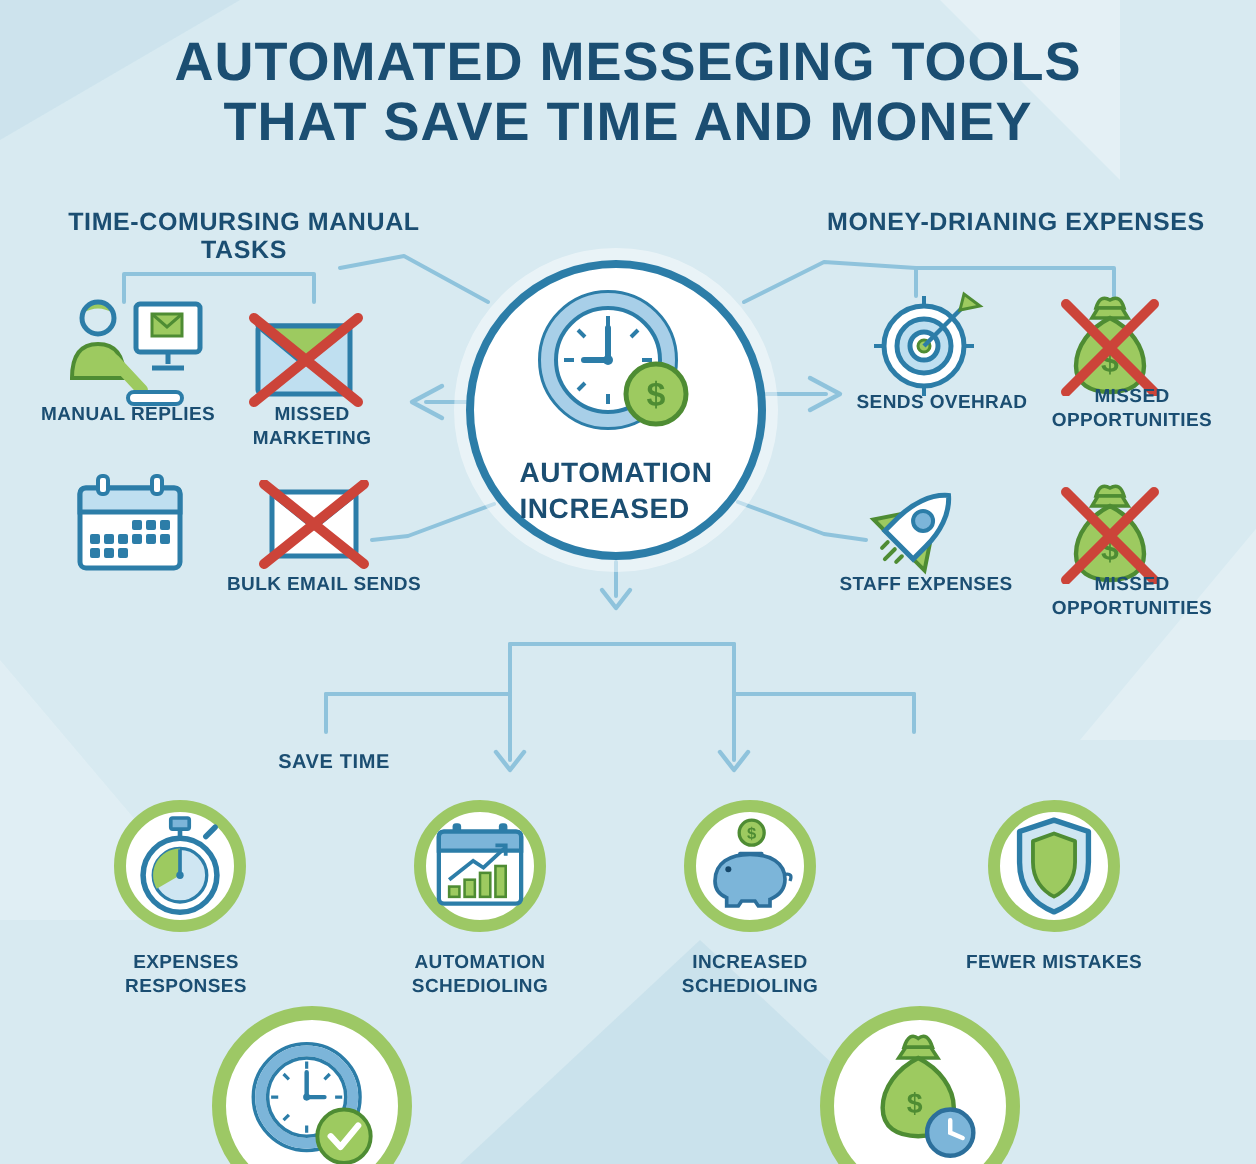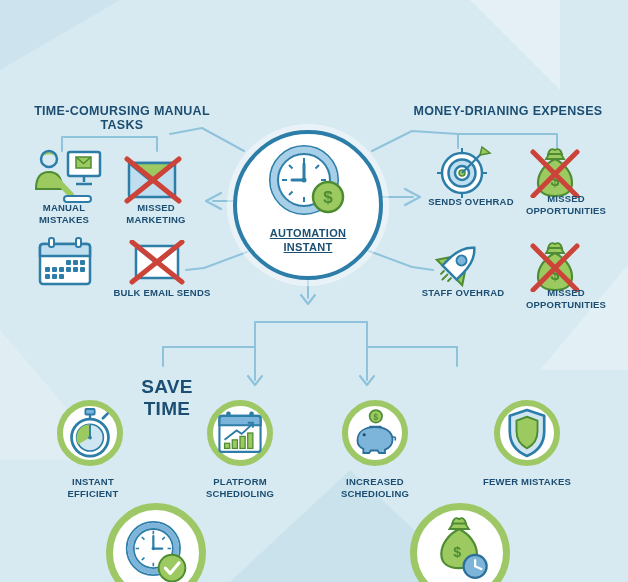--- a/index.html
+++ b/index.html
@@ -22,33 +22,33 @@
 
   .sec-header{position:absolute;font-weight:bold;font-size:12.5px;letter-spacing:.3px;text-align:center;color:#1b4e72;}
   .icon{position:absolute;}
   .label{position:absolute;font-weight:bold;font-size:9.5px;line-height:1.3;letter-spacing:.2px;text-align:center;color:#1b4e72;}
 
   .hub{
     position:absolute;left:233px;top:130px;width:142px;height:142px;border-radius:50%;
     background:#ffffff;border:4px solid #2c7da8;box-shadow:0 0 0 6px rgba(255,255,255,.45);
     display:flex;flex-direction:column;align-items:center;
   }
-  .hub .hub-text{font-weight:bold;font-size:11px;line-height:1.3;letter-spacing:.3px;text-align:center;margin-top:-2px;text-decoration:underline;}
+  .hub .hub-text{font-weight:bold;font-size:14px;line-height:1.3;letter-spacing:.3px;margin-top:-2px;}
 
   .ring{
     position:absolute;width:54px;height:54px;border-radius:50%;
     background:#ffffff;border:6px solid #9dc865;
     display:flex;align-items:center;justify-content:center;
   }
   .ring-big{
     position:absolute;width:86px;height:86px;border-radius:50%;
     background:#ffffff;border:7px solid #9dc865;
     display:flex;align-items:center;justify-content:center;
   }
-  .save-header{position:absolute;font-weight:bold;font-size:19px;letter-spacing:.3px;text-align:center;color:#1b4e72;}
+  .save-header{position:absolute;font-weight:bold;font-size:10px;letter-spacing:.3px;text-align:center;color:#1b4e72;}
 </style>
 </head>
 <body>
 
 <div class="canvas">
 
   <div class="deco tri5"></div>
   <div class="deco tri1"></div>
   <div class="deco tri2"></div>
   <div class="deco tri3"></div>
@@ -81,39 +81,41 @@
       <path d="M367,322 L367,380"></path>
       <path d="M360,376 L367,385 L374,376" stroke-width="2.2"></path>
       <path d="M163,347 L255,347"></path>
       <path d="M367,347 L457,347"></path>
       <path d="M163,347 L163,366"></path>
       <path d="M457,347 L457,366"></path>
     </g>
   </svg>
 
   <div class="title">
+    <div>AUTOMATED MESSEGING TOOLS</div>
+    <div>THAT SAVE TIME AND MONEY</div>
   </div>
 
   <div class="sec-header" style="left:14px;top:104px;width:216px;">TIME-COMURSING MANUAL TASKS</div>
   <div class="sec-header" style="left:400px;top:104px;width:216px;">MONEY-DRIANING EXPENSES</div>
 
   <div class="icon" style="left:30px;top:146px;">
     <svg width="76" height="60" viewBox="0 0 76 60">
       <rect x="38" y="6" width="32" height="24" rx="2" fill="#fff" stroke="#2c7da8" stroke-width="2.5"></rect>
       <rect x="46" y="11" width="15" height="11" fill="#9dca60" stroke="#4e8c33" stroke-width="1.5"></rect>
       <path d="M46,11 L53.5,17.5 L61,11" fill="none" stroke="#4e8c33" stroke-width="1.5"></path>
       <path d="M54,30 v6 M46,38 h16" fill="none" stroke="#2c7da8" stroke-width="2.5"></path>
       <path d="M11.5,10.5 a8,8 0 0 1 15,0 q-7.5,-4.5 -15,0 z" fill="#9dca60"></path>
       <circle cx="19" cy="13" r="8" fill="none" stroke="#2c7da8" stroke-width="2.5"></circle>
       <path d="M6,43 q0,-17 13,-17 q13,0 13,17 z" fill="#9dca60" stroke="#4e8c33" stroke-width="2"></path>
       <path d="M27,34 L41,49" stroke="#9dca60" stroke-width="6" stroke-linecap="round"></path>
       <rect x="34" y="50" width="27" height="6" rx="3" fill="#fff" stroke="#2c7da8" stroke-width="2"></rect>
     </svg>
   </div>
-  <div class="label" style="left:18px;top:202px;width:92px;">MANUAL MISTAKES</div>
+  <div class="label" style="left:18px;top:202px;width:92px;">MANUAL REPLIES</div>
 
   <div class="icon" style="left:122px;top:156px;">
     <svg width="62" height="50" viewBox="0 0 62 50">
       <rect x="7" y="7" width="46" height="34" rx="2" fill="#bfdff0" stroke="#2c7da8" stroke-width="2.5"></rect>
       <path d="M7,7 L30,26 L53,7 Z" fill="#9dca60" stroke="#2c7da8" stroke-width="2.5" stroke-linejoin="round"></path>
       <path d="M5,3 L57,45 M57,3 L5,45" stroke="#cc4439" stroke-width="5" stroke-linecap="round"></path>
     </svg>
   </div>
   <div class="label" style="left:108px;top:202px;width:96px;">MISSED MARKETING</div>
 
@@ -159,21 +161,21 @@
           <path d="M44,16 v5 M44,55 v5 M22,38 h5 M61,38 h5 M29,23 l3.5,3.5 M59,23 l-3.5,3.5 M29,53 l3.5,-3.5"></path>
         </g>
         <path d="M44,38 V22 M44,38 H32" stroke="#2c7da8" stroke-width="3" stroke-linecap="round"></path>
         <circle cx="44" cy="38" r="2.5" fill="#2c7da8"></circle>
         <circle cx="68" cy="55" r="15" fill="#9dca60" stroke="#4e8c33" stroke-width="2.5"></circle>
         <text x="68" y="61" font-size="17" font-weight="bold" fill="#4e8c33" text-anchor="middle" font-family="Liberation Sans, sans-serif">$</text>
       </svg>
     </div>
     <div class="hub-text">
       <div>AUTOMATION</div>
-      <div>INSTANT</div>
+      <div>INCREASED</div>
     </div>
   </div>
 
   <div class="icon" style="left:436px;top:144px;">
     <svg width="60" height="54" viewBox="0 0 60 54">
       <circle cx="26" cy="29" r="20" fill="#fff" stroke="#2c7da8" stroke-width="2.5"></circle>
       <circle cx="26" cy="29" r="13.5" fill="#bfdff0" stroke="#2c7da8" stroke-width="2.5"></circle>
       <circle cx="26" cy="29" r="7" fill="#fff" stroke="#2c7da8" stroke-width="2.5"></circle>
       <circle cx="26" cy="29" r="3" fill="#9dca60" stroke="#4e8c33" stroke-width="1.5"></circle>
       <path d="M26,4 V10 M26,48 V54 M1,29 H7 M45,29 H51" stroke="#2c7da8" stroke-width="2"></path>
@@ -198,21 +200,21 @@
     <svg width="52" height="52" viewBox="0 0 52 52">
       <g transform="rotate(45 26 26)">
         <path d="M16,26 L8,38 L16,38 Z" fill="#9dca60" stroke="#4e8c33" stroke-width="2"></path>
         <path d="M36,26 L44,38 L36,38 Z" fill="#9dca60" stroke="#4e8c33" stroke-width="2"></path>
         <path d="M26,3 C33,9 36,19 36,29 L36,38 H16 L16,29 C16,19 19,9 26,3 Z" fill="#fff" stroke="#2c7da8" stroke-width="2.5"></path>
         <circle cx="26" cy="21" r="5" fill="#7cb5d9" stroke="#2c7da8" stroke-width="2"></circle>
         <path d="M21,41 v4 M26,41 v7 M31,41 v4" stroke="#4e8c33" stroke-width="2" stroke-linecap="round"></path>
       </g>
     </svg>
   </div>
-  <div class="label" style="left:408px;top:287px;width:110px;">STAFF OVEHRAD</div>
+  <div class="label" style="left:408px;top:287px;width:110px;">STAFF EXPENSES</div>
 
   <div class="icon" style="left:526px;top:236px;">
     <svg width="58" height="56" viewBox="0 0 58 56">
       <path d="M22,12 q2,-7 7,-4 q5,-3 7,4 z" fill="#9dca60" stroke="#4e8c33" stroke-width="1.8"></path>
       <path d="M23,12 h12 l3,5 h-18 z" fill="#9dca60" stroke="#4e8c33" stroke-width="1.8"></path>
       <path d="M29,17 C19,22 12,31 12,41 C12,50 19,54 29,54 C39,54 46,50 46,41 C46,31 39,22 29,17 Z" fill="#9dca60" stroke="#4e8c33" stroke-width="2.2"></path>
       <text x="29" y="44" font-size="16" font-weight="bold" fill="#4e8c33" text-anchor="middle" font-family="Liberation Sans, sans-serif">$</text>
       <path d="M7,10 L51,54 M51,10 L7,54" stroke="#cc4439" stroke-width="5" stroke-linecap="round"></path>
     </svg>
   </div>
@@ -225,39 +227,39 @@
       <rect x="21" y="2" width="10" height="6" rx="1" fill="#7cb5d9" stroke="#2c7da8" stroke-width="2"></rect>
       <path d="M26,8 v4" stroke="#2c7da8" stroke-width="2.5"></path>
       <path d="M40,12 l5,-5" stroke="#2c7da8" stroke-width="3" stroke-linecap="round"></path>
       <circle cx="26" cy="33" r="20" fill="#fff" stroke="#2c7da8" stroke-width="3"></circle>
       <circle cx="26" cy="33" r="14.5" fill="#cfe6f2" stroke="#2c7da8" stroke-width="1.8"></circle>
       <path d="M26,33 L26,18.5 A14.5,14.5 0 0 0 13.4,40.3 Z" fill="#9dca60"></path>
       <path d="M26,33 L26,19" stroke="#2c7da8" stroke-width="2"></path>
       <circle cx="26" cy="33" r="2" fill="#2c7da8"></circle>
     </svg>
   </div>
-  <div class="label" style="left:48px;top:476px;width:90px;">INSTANT EFFICIENT</div>
+  <div class="label" style="left:48px;top:476px;width:90px;">EXPENSES RESPONSES</div>
 
   <div class="ring" style="left:207px;top:400px;">
     <svg width="48" height="50" viewBox="0 0 56 56">
       <rect x="12" y="3" width="5" height="8" rx="2" fill="#2c7da8"></rect>
       <rect x="39" y="3" width="5" height="8" rx="2" fill="#2c7da8"></rect>
       <rect x="4" y="8" width="48" height="42" rx="3" fill="#fff" stroke="#2c7da8" stroke-width="2.5"></rect>
       <path d="M4,11 q0,-3 3,-3 h42 q3,0 3,3 v8 h-48 z" fill="#7cb5d9" stroke="#2c7da8" stroke-width="2.5"></path>
       <g fill="#9dca60" stroke="#4e8c33" stroke-width="1.5">
         <rect x="10" y="40" width="6" height="6"></rect>
           <rect x="19" y="36" width="6" height="10"></rect>
         <rect x="28" y="32" width="6" height="14"></rect>
           <rect x="37" y="28" width="6" height="18"></rect>
       </g>
       <path d="M10,36 L24,25 L30,29 L43,17" fill="none" stroke="#2c7da8" stroke-width="2.2"></path>
       <path d="M37,16 h6 v6" fill="none" stroke="#2c7da8" stroke-width="2.2"></path>
     </svg>
   </div>
-  <div class="label" style="left:190px;top:476px;width:100px;">PLATFORM SCHEDIOLING</div>
+  <div class="label" style="left:190px;top:476px;width:100px;">AUTOMATION SCHEDIOLING</div>
 
   <div class="ring" style="left:342px;top:400px;">
     <svg width="50" height="50" viewBox="0 0 60 58">
       <circle cx="31" cy="9" r="7.5" fill="#9dca60" stroke="#4e8c33" stroke-width="2"></circle>
       <text x="31" y="13" font-size="10" font-weight="bold" fill="#4e8c33" text-anchor="middle" font-family="Liberation Sans, sans-serif">$</text>
       <path d="M9,38 C9,27 18,22 30,22 C42,22 51,27 51,37 C51,43 47,47 42,49 L42,53 H35 L33,50 H25 L23,53 H16 L16,48 C11,46 9,43 9,38 Z" fill="#7cb5d9" stroke="#2c6f9b" stroke-width="2.2"></path>
       <path d="M24,21.5 h13" stroke="#2c6f9b" stroke-width="2.2" stroke-linecap="round"></path>
       <circle cx="17" cy="31" r="1.8" fill="#16486b"></circle>
       <path d="M51,34 q5,-1 3,4" fill="none" stroke="#2c6f9b" stroke-width="2"></path>
     </svg>

